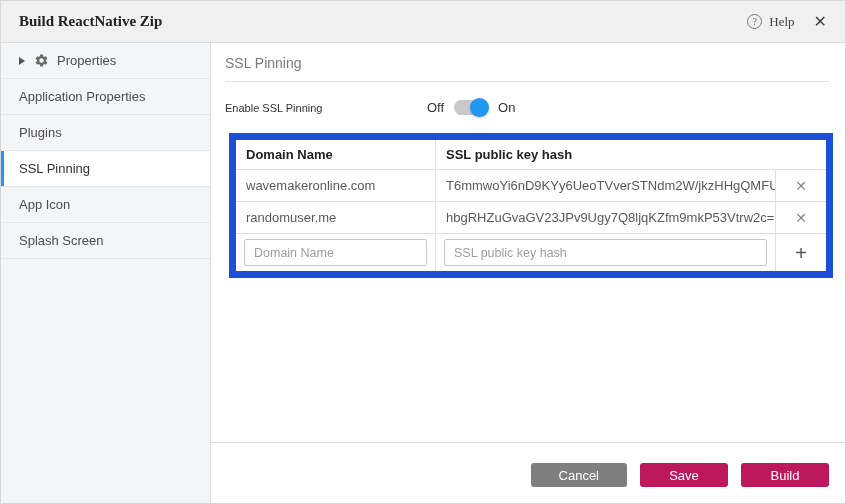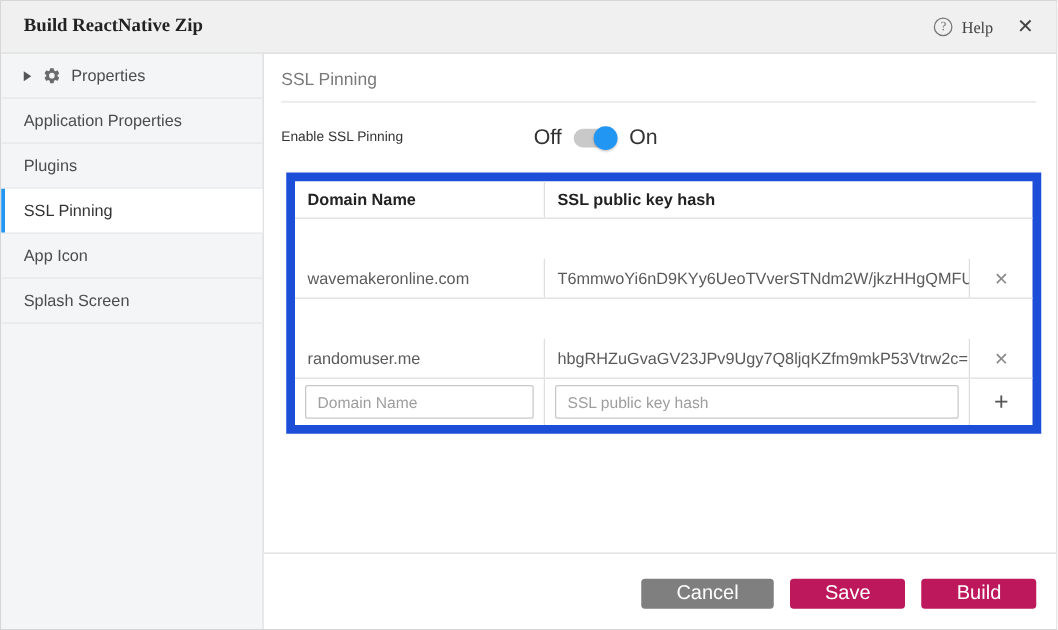--- a/index.html
+++ b/index.html
@@ -68,42 +68,42 @@
   }
   .gear-svg { width: 15px; height: 15px; margin-right: 8px; fill: #6b6b6b; }
   
   .right-col { flex: 1; display: flex; flex-direction: column; min-width: 0; }
   .content { flex: 1; padding: 12px 16px 0 14px; overflow: hidden; }
   .section-title { font-size: 14px; font-weight: normal; color: #7a7a7a; padding-bottom: 10px; }
   .section-rule { border: none; border-top: 1px solid #e2e2e2; margin: 0 0 18px 0; }
   .toggle-row { display: flex; align-items: center; margin-bottom: 18px; }
   .toggle-label { font-size: 11px; color: #333; width: 202px; }
   .switch-group { display: flex; align-items: center; gap: 10px; }
-  .switch-state { font-size: 17px; color: #333; text-align: right; }
+  .switch-state { font-size: 13px; color: #333; text-align: right; }
   .switch {
     width: 34px; height: 15px; background: #c9c9c9; border-radius: 8px;
     position: relative; cursor: pointer;
   }
   .switch .knob {
     position: absolute; right: -1px; top: -2px;
     width: 19px; height: 19px; border-radius: 50%;
     background: #2196f3;
     box-shadow: 0 1px 2px rgba(0,0,0,0.25);
   }
   
   .ssl-table { width: 604px; border: 7px solid #1d4ed8; margin-left: 4px; font-size: 13px; }
   .trow { display: flex; align-items: stretch; }
   .trow + .trow { border-top: 1px solid #dedede; }
   .cell { padding: 8px 10px; display: flex; align-items: center; min-width: 0; }
   .cell.domain { width: 200px; flex: 0 0 200px; border-right: 1px solid #dedede; }
   .cell.hash   { flex: 1; border-right: 1px solid #dedede; white-space: nowrap; overflow: hidden; }
   .cell.action { width: 50px; flex: 0 0 50px; justify-content: center; }
   .thead .cell { font-weight: bold; color: #222; padding: 7px 10px; }
   .thead .cell.hash { border-right: none; }
-  .data-row .cell { color: #5a5a5a; margin-top: 32px; }
+  .data-row .cell { color: #5a5a5a; }
   .row-x { font-size: 14px; color: #8a8a8a; cursor: pointer; line-height: 1; }
   .row-plus { font-size: 20px; font-weight: 300; color: #555; cursor: pointer; line-height: 1; }
   .input-row .cell { padding: 5px 8px; }
   .input-row input {
     width: 100%; height: 27px;
     border: 1px solid #c8c8c8; border-radius: 2px;
     padding: 0 9px; font-size: 12.5px; color: #333;
     font-family: "Liberation Sans", "DejaVu Sans", sans-serif;
     outline: none; background: #fff;
   }
@@ -112,21 +112,21 @@
   .dlg-footer {
     flex: 0 0 61px; height: 61px;
     border-top: 1px solid #dcdcdc;
     display: flex; align-items: flex-start; justify-content: flex-end;
     gap: 13px; padding: 20px 16px 0 0;
     background: #fff;
   }
   .btn {
     min-width: 88px; height: 24px;
     border: none; border-radius: 3px;
-    font-size: 16px; color: #fff; cursor: pointer;
+    font-size: 13px; color: #fff; cursor: pointer;
     font-family: "Liberation Sans", "DejaVu Sans", sans-serif;
     display: inline-flex; align-items: center; justify-content: center;
     padding: 0 28px;
   }
   .btn.gray { background: #7f7f7f; }
   .btn.blue { background: #be185d; }
 </style>
 </head>
 <body>
 

